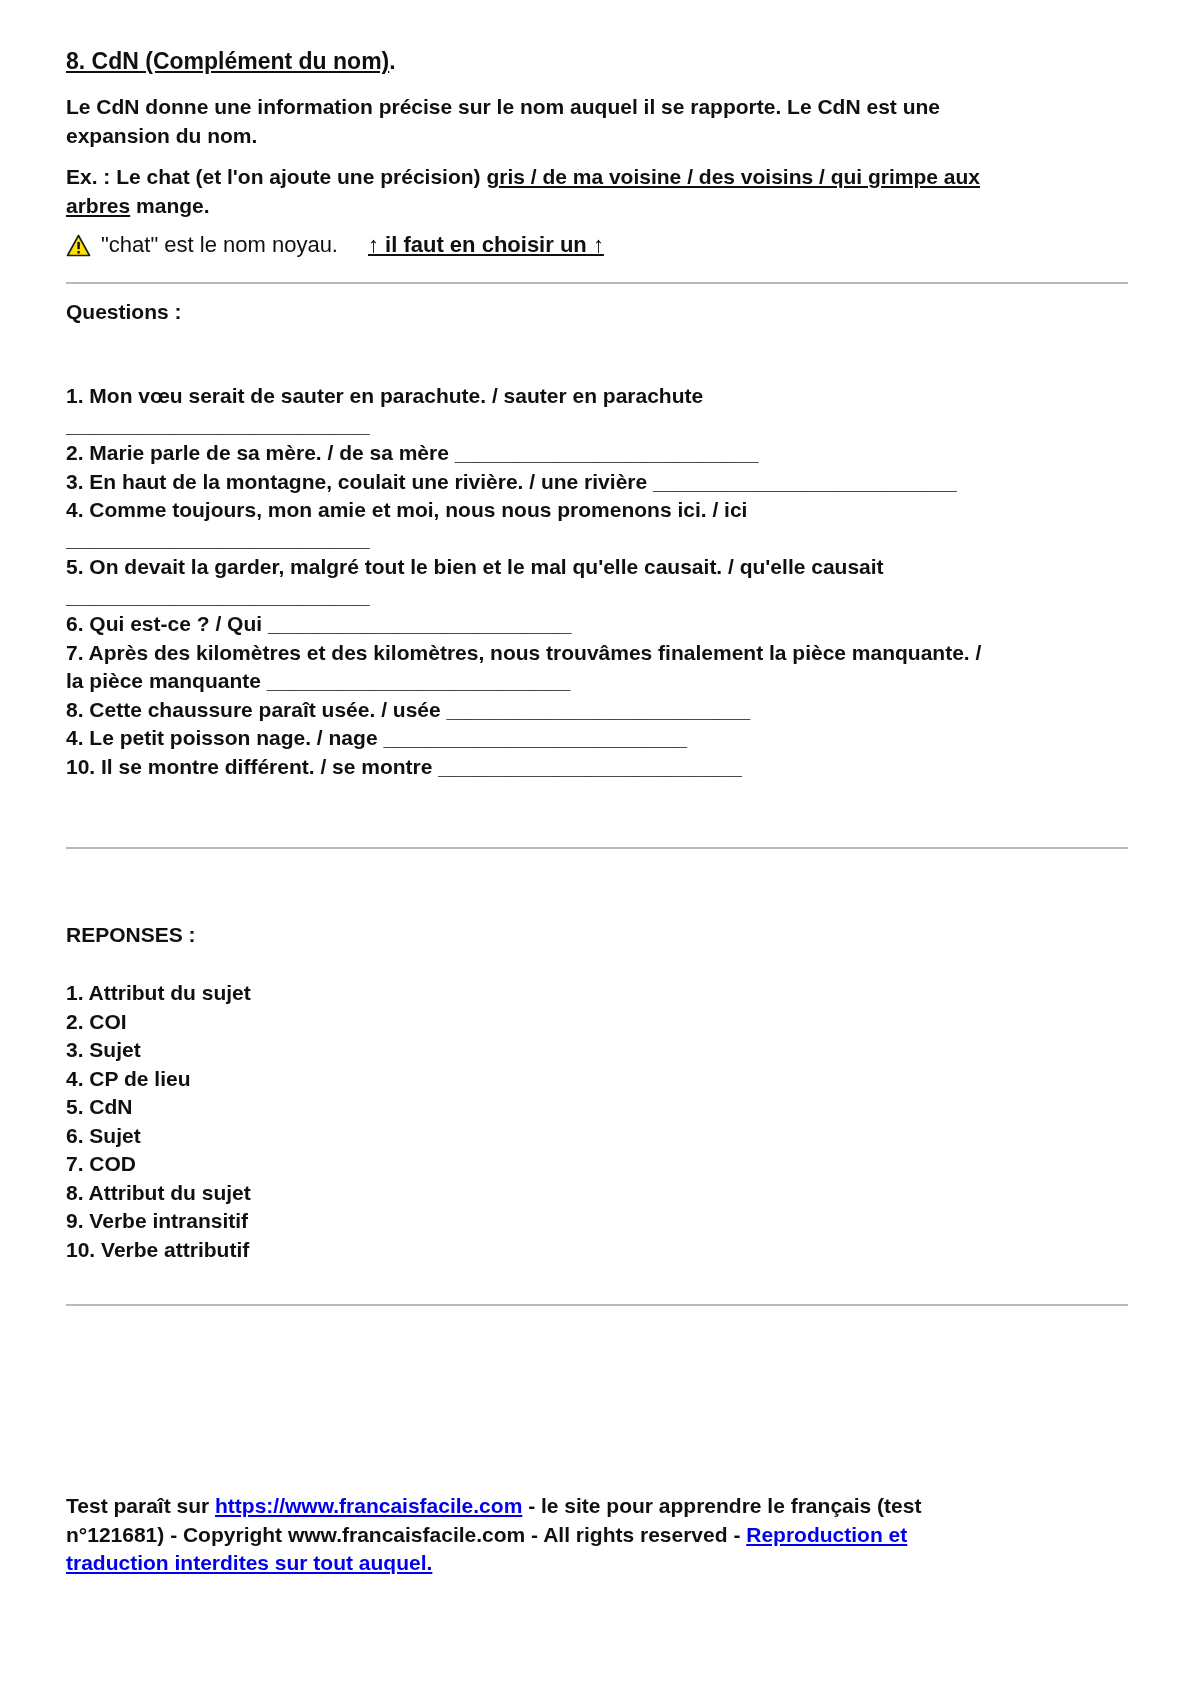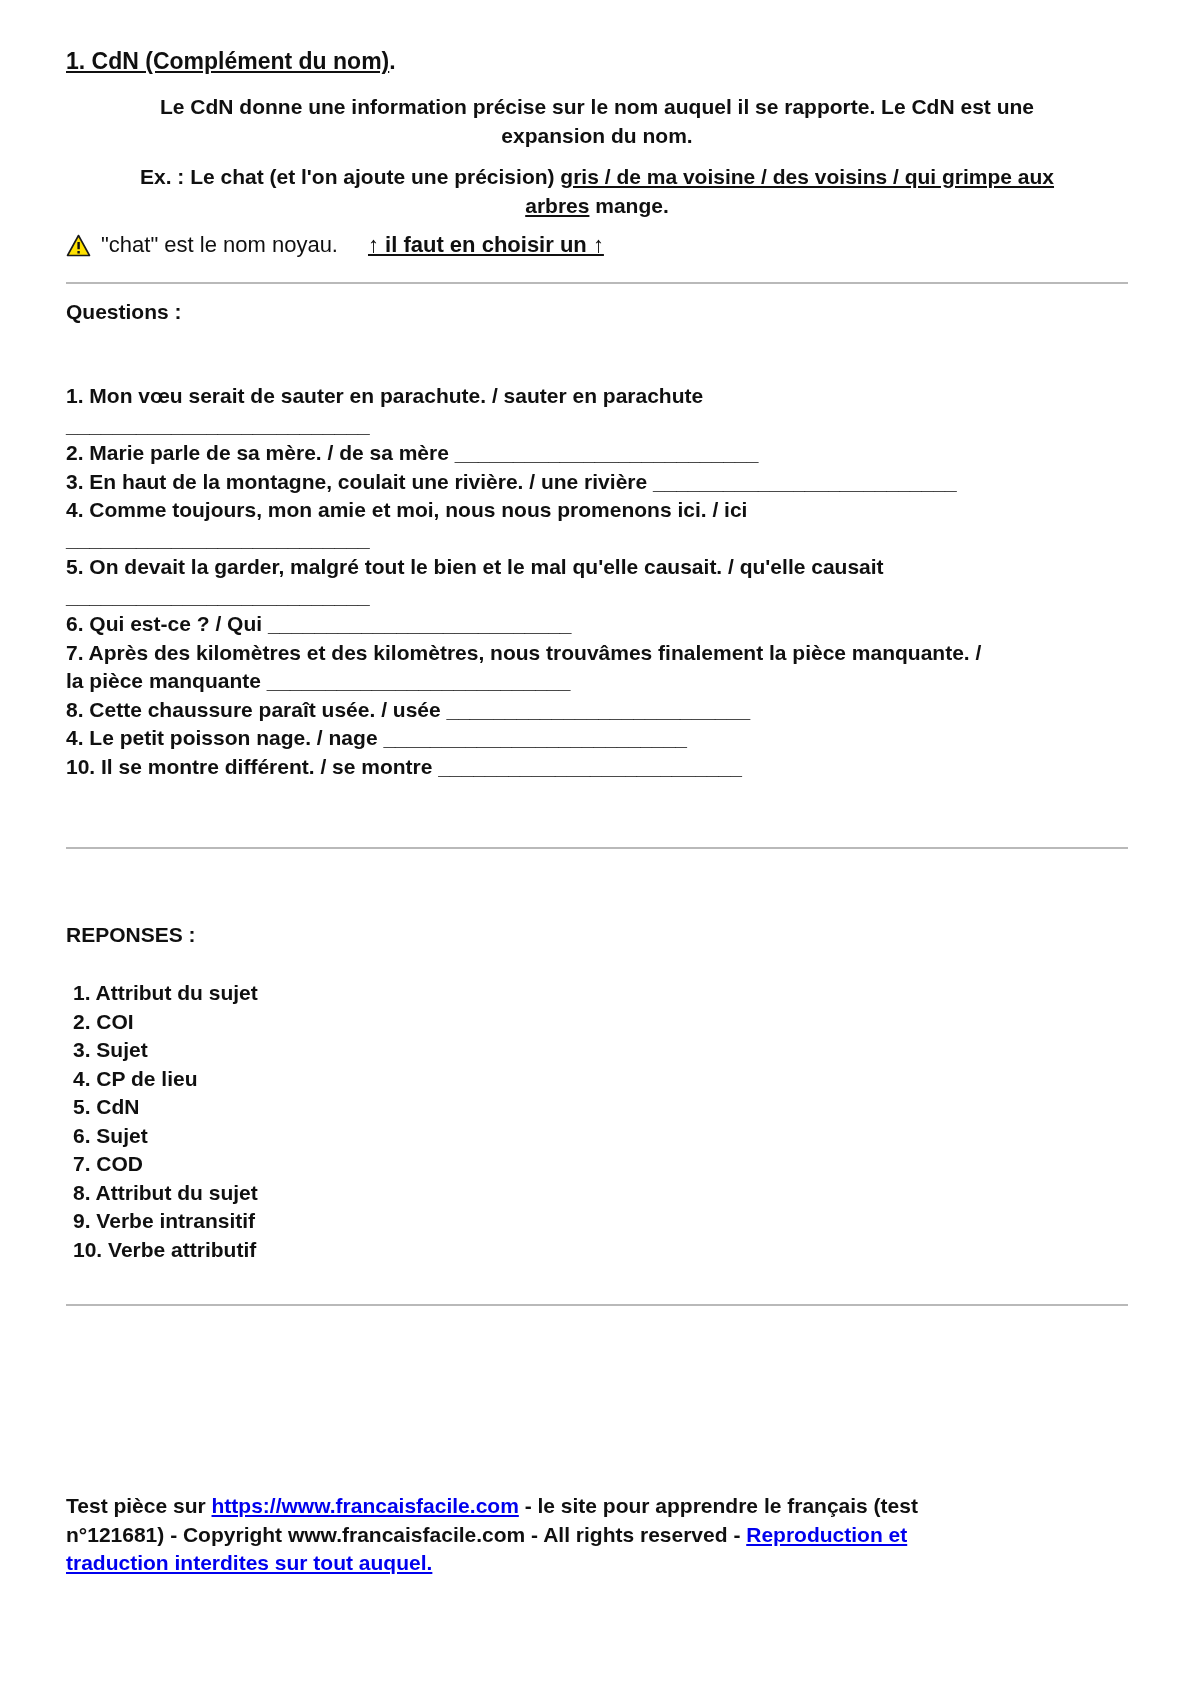--- a/index.html
+++ b/index.html
@@ -12,51 +12,51 @@
   body{
     width:1190px;height:1682px;overflow:hidden;background:#ffffff;
     font-family:"Liberation Sans",sans-serif;
     color:var(--text);
   }
   .page{padding:46px 62px 0 66px;}
   .title{
     font-size:23px;line-height:30px;font-weight:700;margin:0;
   }
   .u{text-decoration:underline;}
-  .para{font-size:21px;line-height:29px;font-weight:700;margin:16px 0 0 0;text-align:center;}
+  .para{font-size:21px;line-height:29px;font-weight:700;margin:16px 0 0 0;}
   .para.ex{margin-top:12px;}
   .line{min-height:29px;}
   .note{
     margin-top:10px;font-weight:400;font-size:22px;line-height:30px;
     display:flex;align-items:center;
   }
   .note .icon{display:inline-flex;margin-right:10px;flex:0 0 auto;}
   .note .note-underlined{margin-left:30px;text-decoration:underline;font-weight:bold;}
   .rule{border:0;border-top:2px solid var(--rule);margin:0;}
   .rule.r1{margin-top:22px;}
   .rule.r2{margin-top:66px;}
   .rule.r3{margin-top:40px;}
   .section-heading{font-size:21px;line-height:28px;font-weight:700;margin:14px 0 0 0;}
   .section-heading.rep{margin-top:72px;}
   .qlist{margin-top:56px;font-size:21px;font-weight:700;}
   .qlist .qline{line-height:28.5px;white-space:pre-wrap;}
   .alist{margin-top:30px;font-size:21px;font-weight:700;}
-  .alist .aline{line-height:28.5px;margin-left:7px;}
+  .alist .aline{line-height:28.5px;}
   .footer{margin-top:186px;font-size:21px;line-height:28.5px;font-weight:700;}
   .footer .fline{min-height:28.5px;}
   .link{color:var(--link);text-decoration:underline;cursor:pointer;text-align:right;}
 </style>
 </head>
 <body>
 
 <div class="page">
 
   <h1 class="title">
     
-  <span class="u">1. CdN (Complément du nom)</span><span>.</span></h1>
+  <span class="u">8. CdN (Complément du nom)</span><span>.</span></h1>
 
   <div class="para">
 
   <div class="line">Le CdN donne une information précise sur le nom auquel il se rapporte. Le CdN est une</div>
       <div class="line">expansion du nom.</div>
     </div>
 
   <div class="para ex">
     <div class="line">
       
@@ -116,21 +116,21 @@
       <div class="aline">8. Attribut du sujet</div>
       <div class="aline">9. Verbe intransitif</div>
       <div class="aline">10. Verbe attributif</div>
     </div>
 
   <hr class="rule r3">
 
   <div class="footer">
     <div class="fline">
       
-    <span>Test pièce sur </span><span class="link">https://www.francaisfacile.com</span><span> - le site pour apprendre le français (test</span></div>
+    <span>Test paraît sur </span><span class="link">https://www.francaisfacile.com</span><span> - le site pour apprendre le français (test</span></div>
     <div class="fline">
       
     <span>n°121681) - Copyright www.francaisfacile.com - All rights reserved - </span><span class="link">Reproduction et</span></div>
     <div class="fline">
       
     <span class="link">traduction interdites sur tout auquel.</span></div>
   </div>
 
 </div>
 

